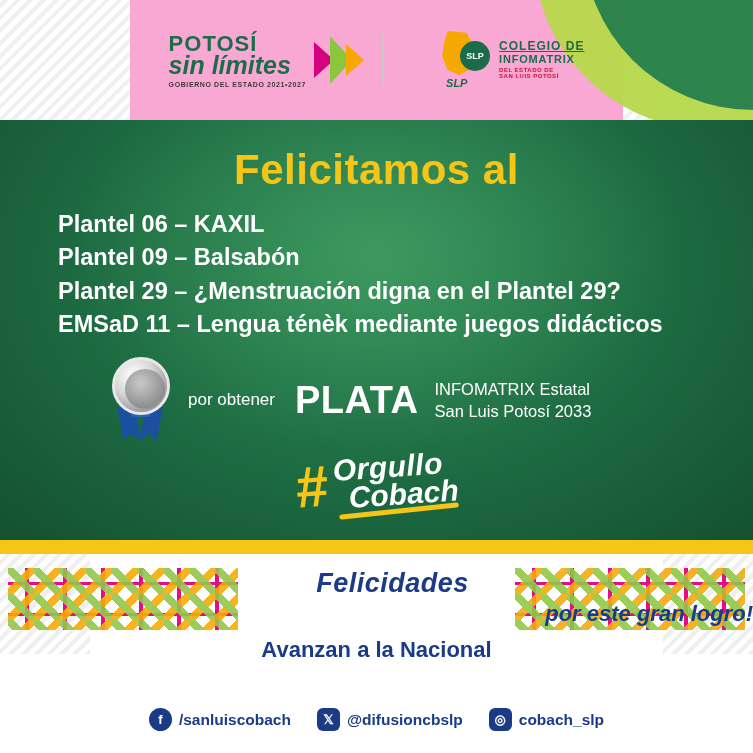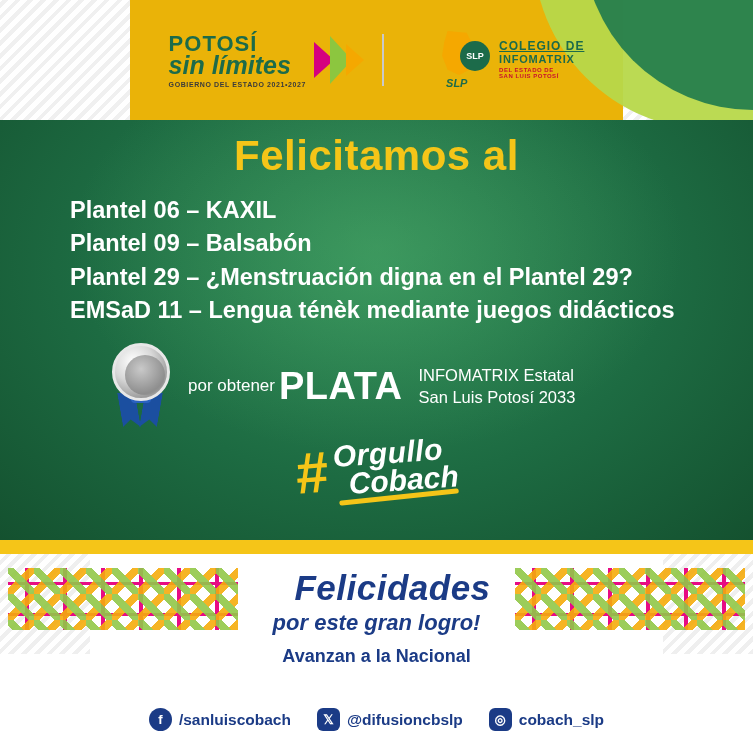--- a/index.html
+++ b/index.html
@@ -15,21 +15,21 @@
     width: 753px;
     height: 753px;
     overflow: hidden;
     background: #ffffff;
   }
 
   
   .header {
     position: relative;
     height: 120px;
-    background: #eab308;
+    background: #f9a8d4;
     overflow: hidden;
   }
   .header-diag-left {
     position: absolute;
     left: 0; top: 0;
     width: 130px; height: 120px;
     background: repeating-linear-gradient(
       -45deg,
       #f0f0f0 0px, #f0f0f0 4px,
       #ffffff 4px, #ffffff 9px
@@ -204,26 +204,26 @@
     width: 620px; height: 420px;
     background: radial-gradient(ellipse, rgba(90,180,110,0.35) 0%, rgba(0,0,0,0) 70%);
     pointer-events: none;
   }
   .title {
     position: relative;
     text-align: center;
     color: #f5c518;
     font-size: 42px;
     font-weight: bold;
-    padding-top: 12px;
+    padding-top: 26px;
     letter-spacing: 0.5px;
   }
   .plantel-list {
     position: relative;
-    margin: 14px 0 0 12px;
+    margin: 14px 0 0 0;
     padding: 0 0 0 58px;
   }
   .plantel-item {
     color: #ffffff;
     font-size: 23.5px;
     font-weight: bold;
     line-height: 1.42;
     white-space: nowrap;
   }
 
@@ -275,21 +275,21 @@
   .por-obtener {
     color: #ffffff;
     font-size: 17px;
     font-weight: normal;
     margin-left: 16px;
   }
   .plata {
     color: #ffffff;
     font-size: 38px;
     font-weight: bold;
-    margin-left: 4px;
+    margin-left: 20px;
     letter-spacing: 0.5px;
   }
   .infomatrix {
     margin-left: 16px;
     color: #ffffff;
     font-size: 16.5px;
     line-height: 1.35;
   }
 
   
@@ -402,36 +402,37 @@
   .pattern-left { left: 8px; }
   .pattern-right { right: 8px; }
 
   .felicidades {
     position: absolute;
     left: 0; right: 0;
     top: 14px;
     text-align: center;
   }
   .fel-1 {
-    font-size: 35px;
+    font-size: 27px;
     font-style: italic;
     font-weight: bold;
     color: #1b3b86;
     letter-spacing: 0.5px;
     margin-left: 32px;
   }
   .fel-2 {
     font-size: 22px;
     font-style: italic;
     font-weight: bold;
     color: #1b3b86;
     margin-top: 2px;
+    text-align: right;
   }
   .fel-3 {
-    font-size: 18px;
+    font-size: 22px;
     font-weight: bold;
     color: #1b3b86;
     margin-top: 10px;
   }
 
   .socials {
     position: absolute;
     left: 0; right: 0;
     bottom: 22px;
     display: flex;

